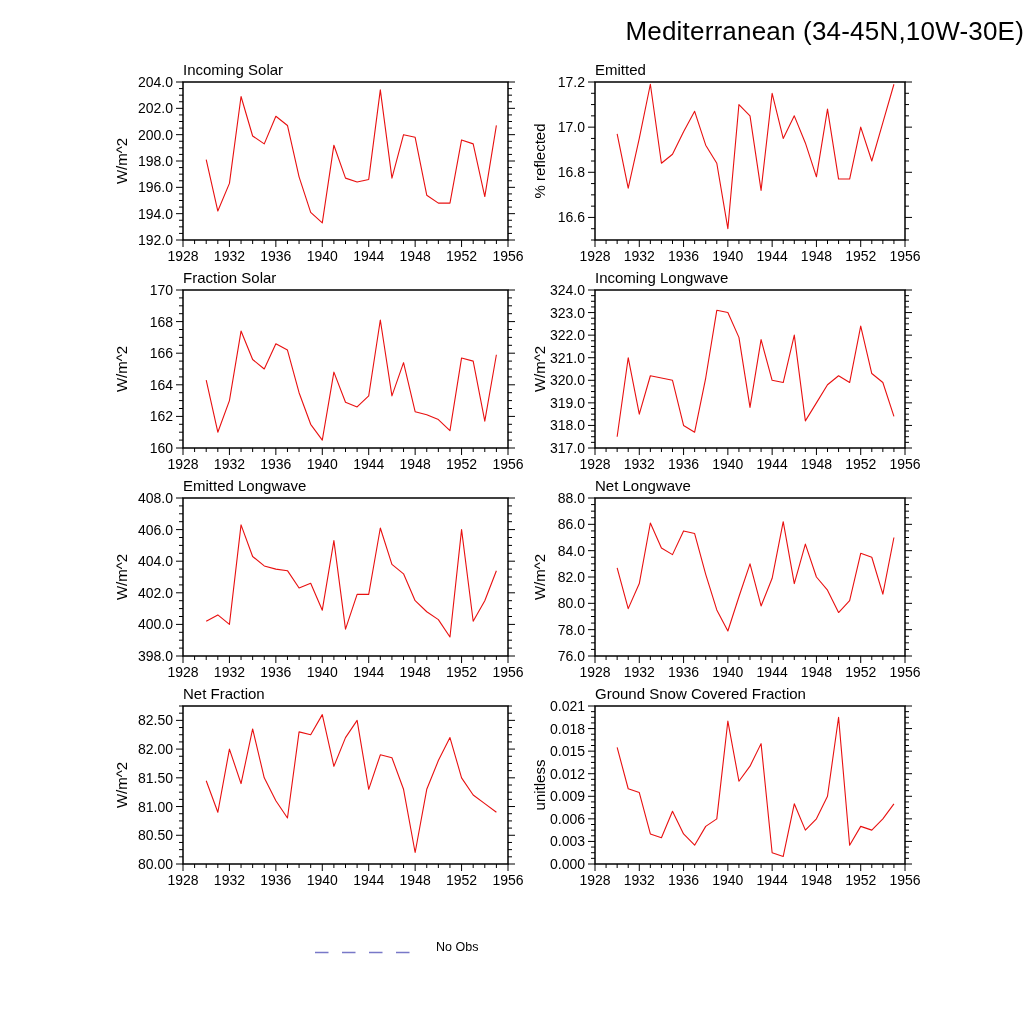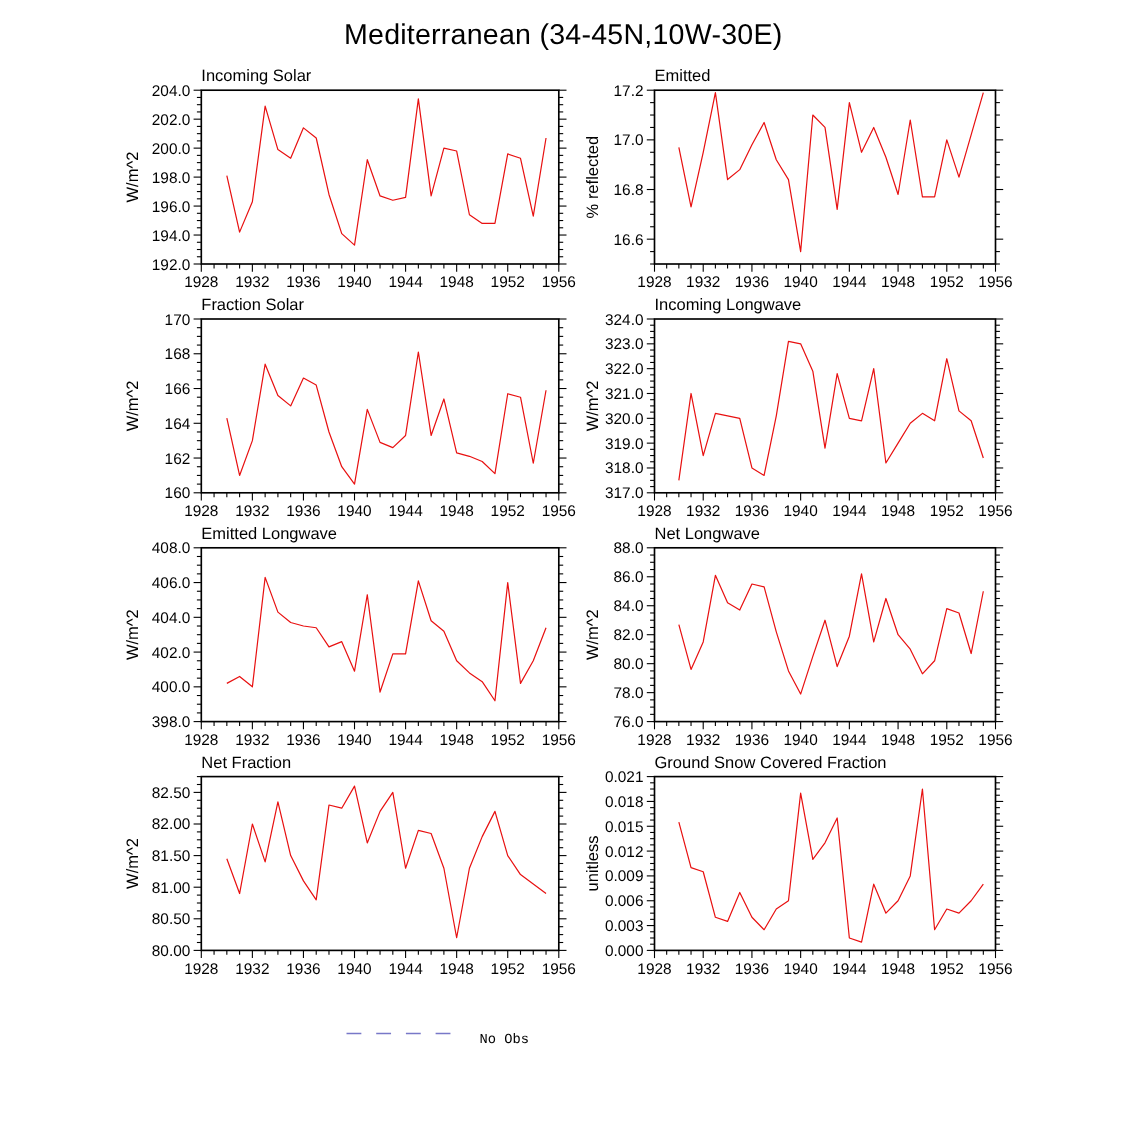--- a/index.html
+++ b/index.html
@@ -1,30 +1,30 @@
 <!DOCTYPE html>
 <html><head>
 <meta charset="utf-8">
 <style>
   html,body{margin:0;padding:0;background:#ffffff;}
   body{width:1024px;height:1024px;font-family:"Liberation Sans","DejaVu Sans",sans-serif;color:#000;}
   .page{position:relative;width:1024px;height:1024px;overflow:hidden;background:#fff;}
-  .main-title{text-align:center;font-size:26px;padding-top:16px;height:40px;letter-spacing:0.2px;}
+  .main-title{text-align:right;font-size:26px;padding-top:16px;height:40px;letter-spacing:0.2px;}
   .grid{display:grid;grid-template-columns:512px 512px;grid-auto-rows:208px;}
   .cell{position:relative;}
   .chart-title{position:absolute;top:5px;font-size:15px;text-align:left;white-space:nowrap;}
   .cell.col0 .chart-title{left:183px;width:325px;}
   .cell.col1 .chart-title{left:83px;width:310px;}
   .ylabel{position:absolute;top:105px;font-size:15px;white-space:nowrap;transform:translate(-50%,-50%) rotate(-90deg);}
   .cell.col0 .ylabel{left:121px;}
   .cell.col1 .ylabel{left:27px;}
   svg.plot{position:absolute;left:0;top:0;overflow:visible;}
   svg text{font-family:"Liberation Sans","DejaVu Sans",sans-serif;fill:#000;}
   .legend{margin-top:50px;margin-left:315px;font-size:12.5px;}
-  .legend-row{display:flex;align-items:flex-start;height:16px;margin-bottom:32px;font-family:Liberation Mono, monospace;}
+  .legend-row{display:flex;align-items:flex-end;height:16px;margin-bottom:32px;}
   .legend-row svg{display:block;overflow:visible;}
   .no-obs-swatch{margin-right:26px;}
   .series-swatch{margin-right:8px;}
 </style>
 </head>
 <body>
 
 <div class="page">
 
   <div class="main-title">Mediterranean (34-45N,10W-30E)</div>

